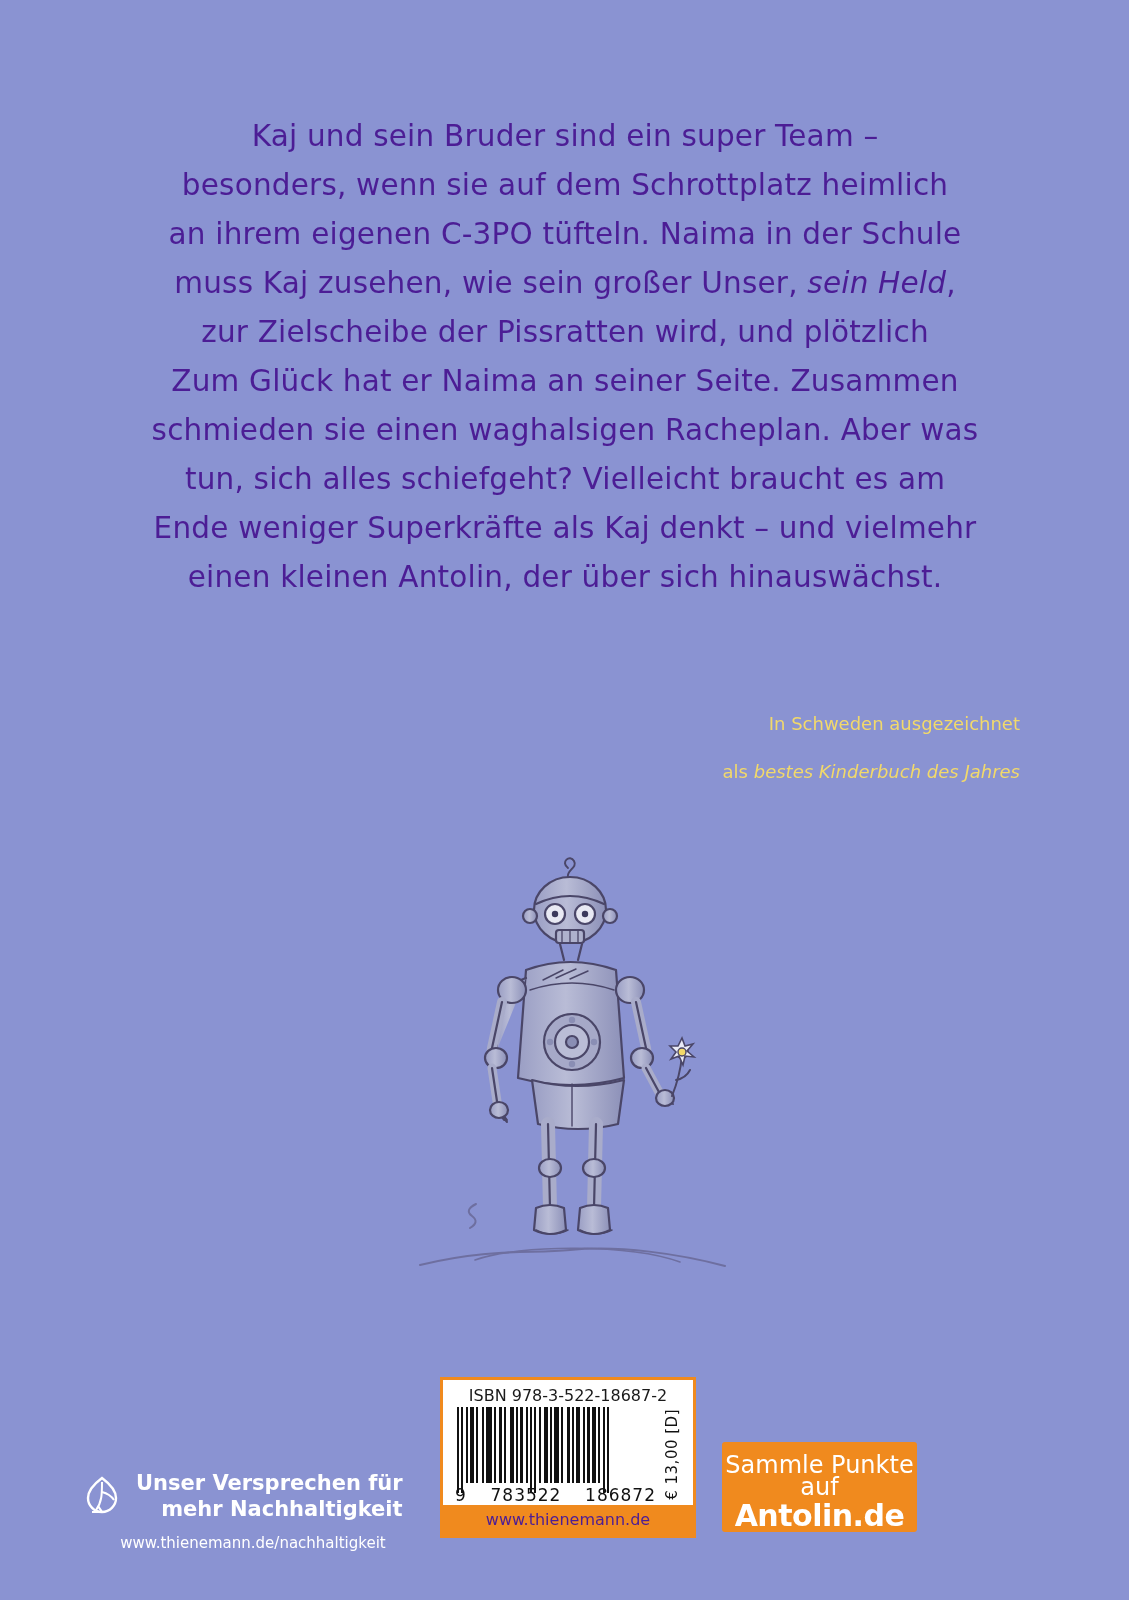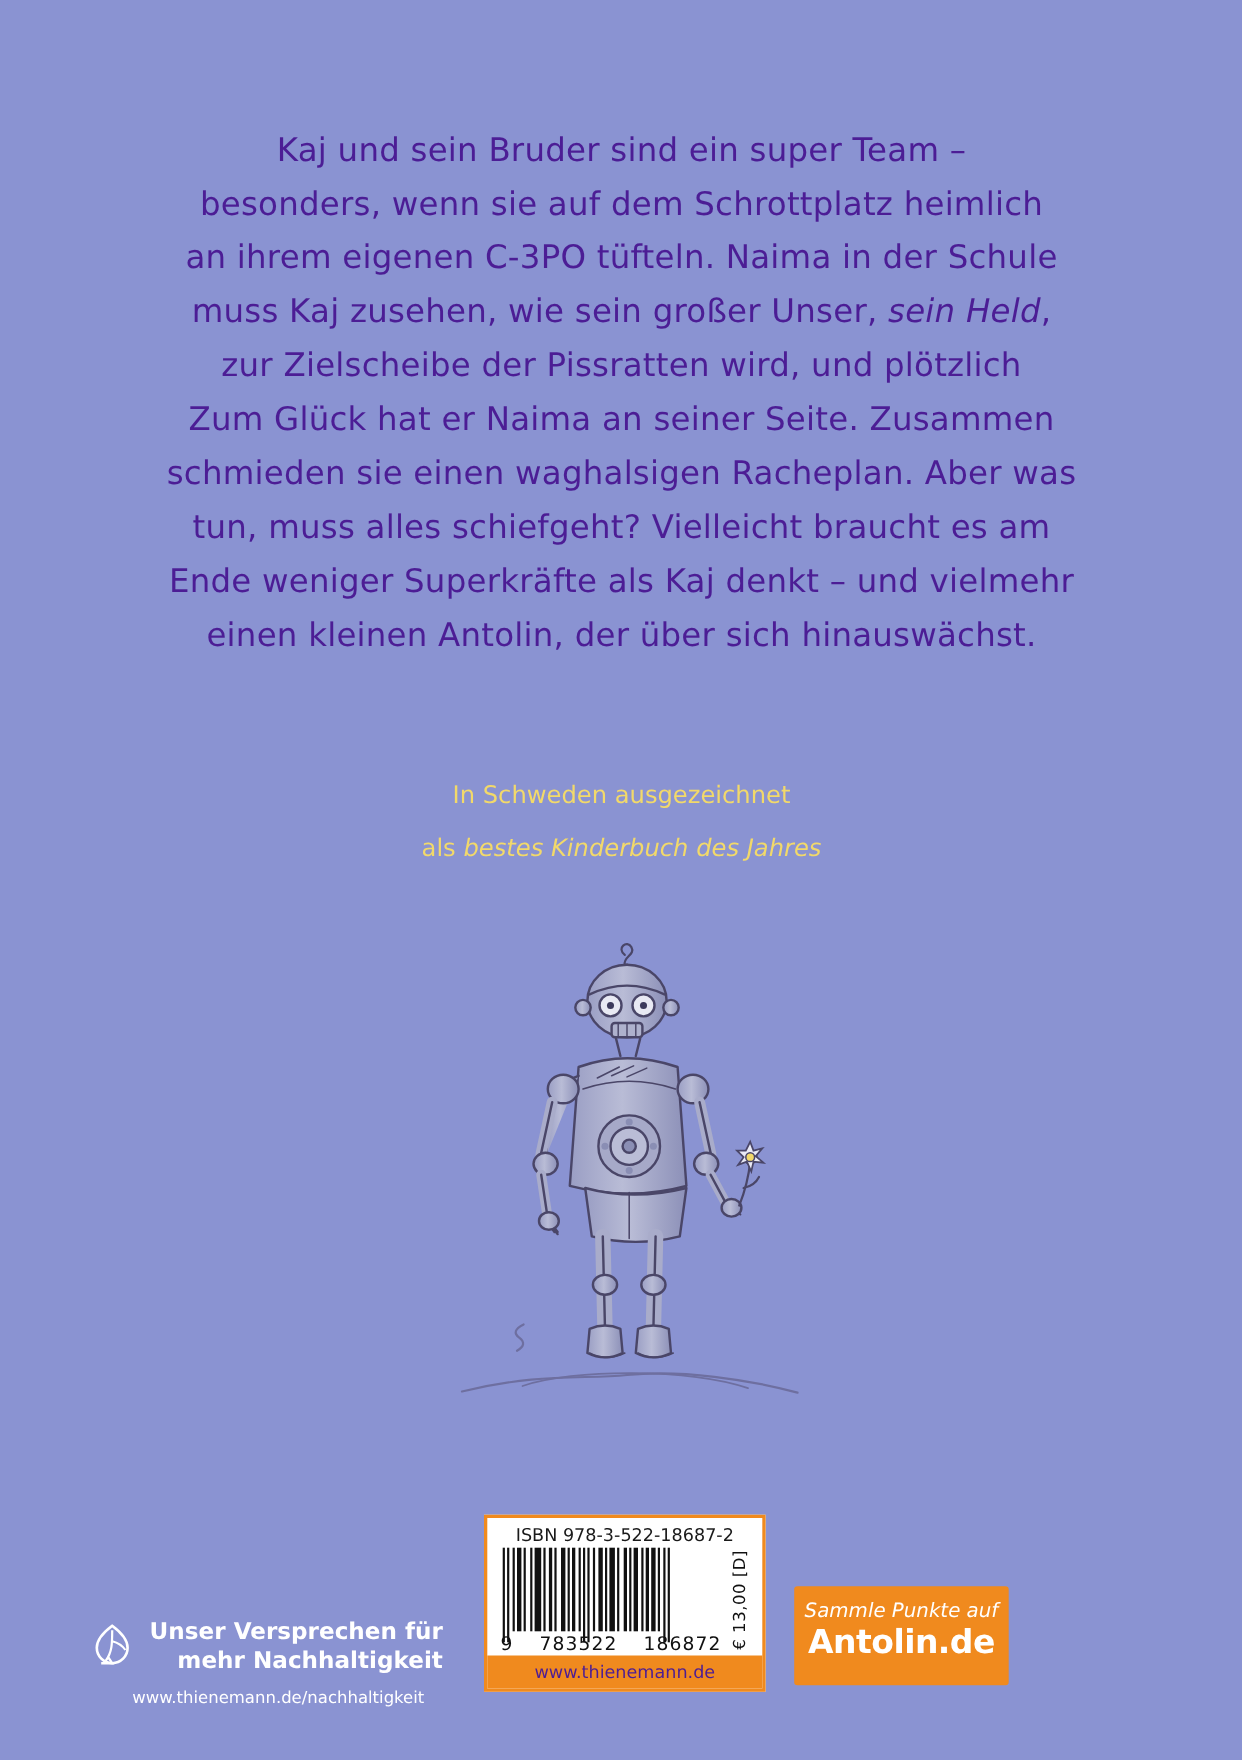--- a/index.html
+++ b/index.html
@@ -36,23 +36,23 @@
   .blurb em {
     font-style: italic;
   }
 
   
   .award {
     position: absolute;
     top: 700px;
     left: 110px;
     width: 910px;
-    text-align: center;
+    text-align: right;
     color: #f2d96a;
-    font-size: 22px;
+    font-size: 18px;
     line-height: 48px;
   }
   .award em { font-style: italic; }
 
   
   .robot-wrap {
     position: absolute;
     left: 380px;
     top: 830px;
     width: 380px;
@@ -179,23 +179,22 @@
     width: 195px;
     height: 90px;
     background: #f08a1e;
     border-radius: 3px;
     color: #ffffff;
     text-align: center;
     box-sizing: border-box;
     padding-top: 12px;
   }
   .antolin-top {
-    font-size: 18px;
+    font-size: 24px;
     line-height: 22px;
-    font-style: italic;
   }
   .antolin-main {
     font-size: 30px;
     font-weight: bold;
     line-height: 36px;
     letter-spacing: -0.5px;
   }
 </style>
 </head>
 <body>
@@ -203,21 +202,21 @@
 <div class="cover">
 
   <div class="blurb">
     <div>Kaj und sein Bruder sind ein super Team –</div>
     <div>besonders, wenn sie auf dem Schrottplatz heimlich</div>
     <div>an ihrem eigenen C-3PO tüfteln. Naima in der Schule</div>
     <div><span>muss Kaj zusehen, wie sein großer Unser, </span><em>sein Held</em><span>,</span></div>
     <div>zur Zielscheibe der Pissratten wird, und plötzlich</div>
     <div>Zum Glück hat er Naima an seiner Seite. Zusammen</div>
     <div>schmieden sie einen waghalsigen Racheplan. Aber was</div>
-    <div>tun, muss alles schiefgeht? Vielleicht braucht es am</div>
+    <div>tun, sich alles schiefgeht? Vielleicht braucht es am</div>
     <div>Ende weniger Superkräfte als Kaj denkt – und vielmehr</div>
     <div>einen kleinen Antolin, der über sich hinauswächst.</div>
   </div>
 
   <div class="award">
     <div>In Schweden ausgezeichnet</div>
     <div><span>als </span><em>bestes Kinderbuch des Jahres</em></div>
   </div>
 
   <div class="robot-wrap">

